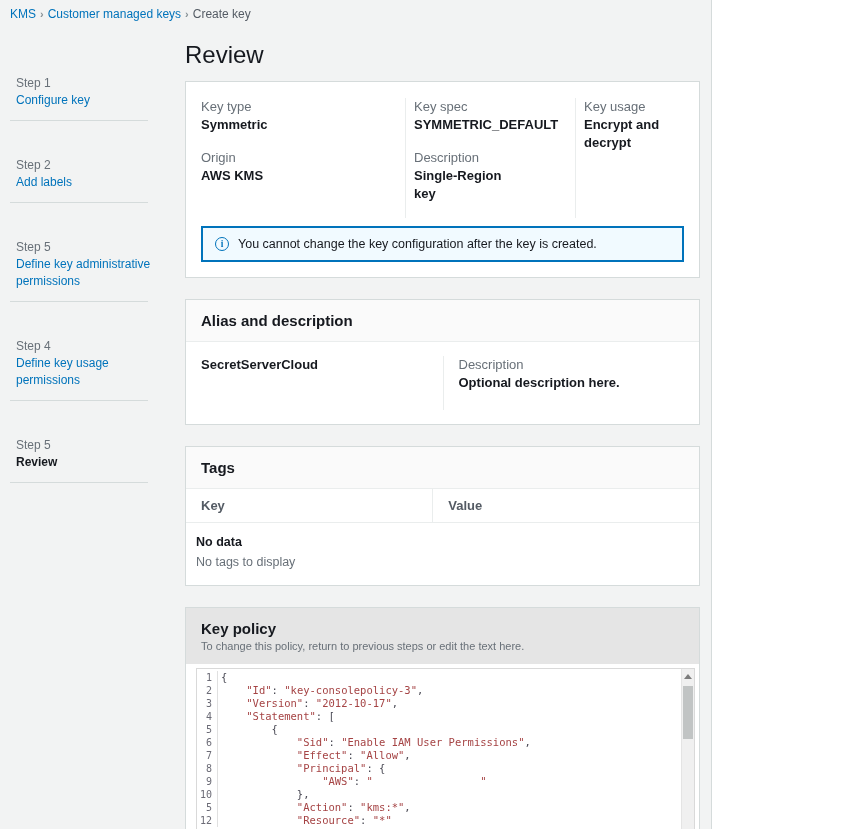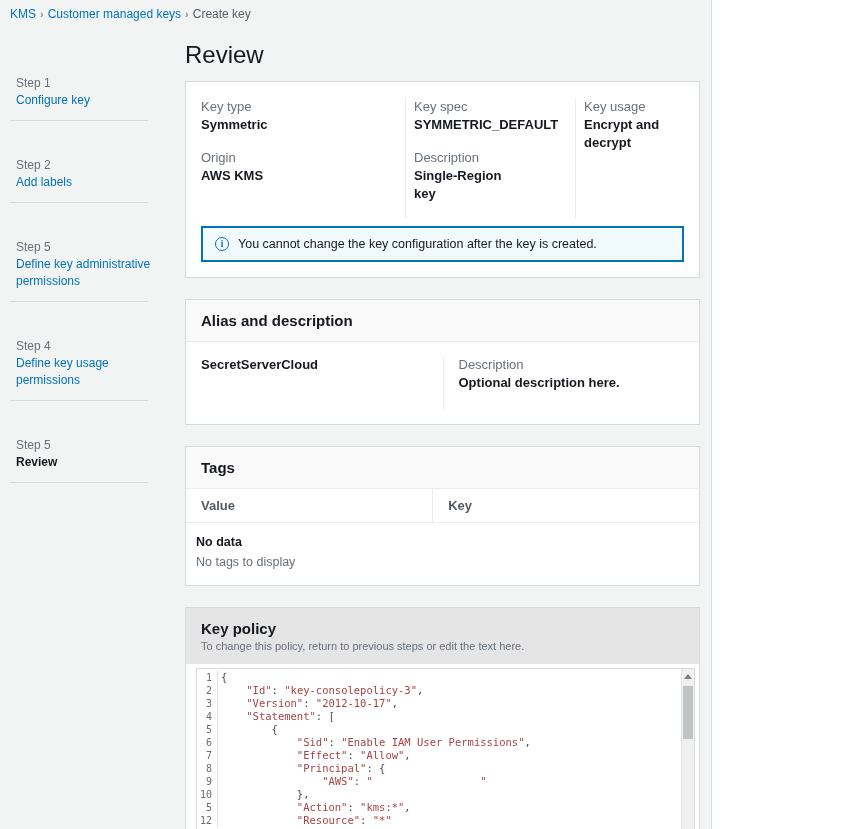--- a/index.html
+++ b/index.html
@@ -240,22 +240,22 @@
             </div>
           </div>
         </div>
       </section>
 
       <section class="card">
         <div class="card-header">
           <h2>Tags</h2>
         </div>
         <div class="tags-head">
+          <div class="th">Key</div>
           <div class="th">Value</div>
-          <div class="th">Key</div>
         </div>
         <div class="tags-empty">
           <div class="no-data">No data</div>
           <div class="msg">No tags to display</div>
         </div>
       </section>
 
       <section class="card" style="margin-bottom:10px;">
         <div class="card-header no-border" style="background:#e5e5e5;">
           <h2>Key policy</h2>

